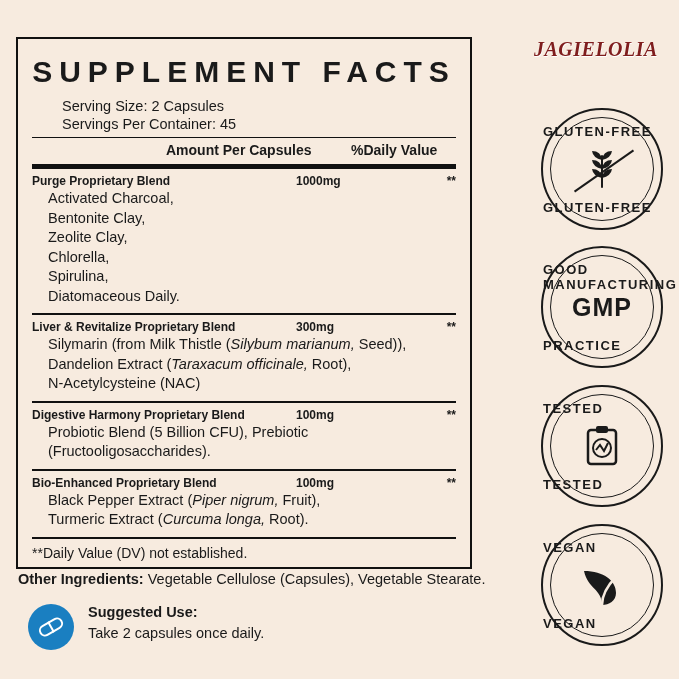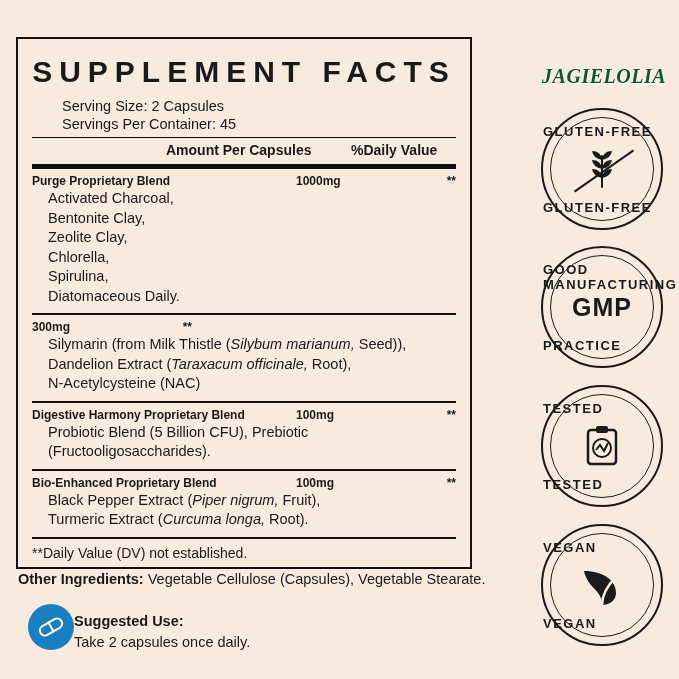--- a/index.html
+++ b/index.html
@@ -17,29 +17,28 @@
     position: absolute;
     inset: 0;
     background: #f7ebdf;
   }
   
   .brand {
     position: absolute;
     top: 38px;
     left: 534px;
     width: 132px;
-    text-align: right;
+    text-align: left;
     font-family: "Liberation Serif", serif;
     font-style: italic;
     font-weight: bold;
     font-size: 20px;
     letter-spacing: 0.5px;
-    color: #14532d;
+    color: #7f1d1d;
     text-shadow: 0.5px 0.5px 0 #ffffff;
-    margin-top: 27px;
   }
   
   .facts {
     position: absolute;
     left: 16px;
     top: 37px;
     width: 456px;
     height: 532px;
     border: 2px solid #111;
     background: #f7ebdf;
@@ -100,22 +99,22 @@
     font-size: 14.5px;
   }
   .other-ing b { font-weight: bold; }
   
   .suggested {
     position: absolute;
     left: 28px;
     top: 600px;
     width: 500px;
     display: flex;
-    align-items: flex-end;
-    gap: 0;
+    align-items: flex-start;
+    gap: 14px;
   }
   .cap-icon {
     width: 46px; height: 46px;
     border-radius: 50%;
     background: #1a7fc1;
     position: relative;
     flex: none;
     margin-top: 4px;
   }
   .cap-icon .pill {
@@ -223,20 +222,21 @@
           <div class="ingredient">Activated Charcoal,</div>
           <div class="ingredient">Bentonite Clay,</div>
           <div class="ingredient">Zeolite Clay,</div>
           <div class="ingredient">Chlorella,</div>
           <div class="ingredient">Spirulina,</div>
           <div class="ingredient">Diatomaceous Daily.</div>
         </div>
         <div class="section">
           <div class="rule-med"></div>
           <div class="blend-row">
+            <div class="blend-name">Liver &amp; Revitalize Proprietary Blend</div>
             <div class="blend-amt">300mg</div>
             <div class="blend-dv">**</div>
           </div>
           <div class="ingredient">Silymarin (from Milk Thistle (<i>Silybum marianum,</i> Seed)),</div>
           <div class="ingredient">Dandelion Extract (<i>Taraxacum officinale,</i> Root),</div>
           <div class="ingredient">N-Acetylcysteine (NAC)</div>
         </div>
         <div class="section">
           <div class="rule-med"></div>
           <div class="blend-row">

